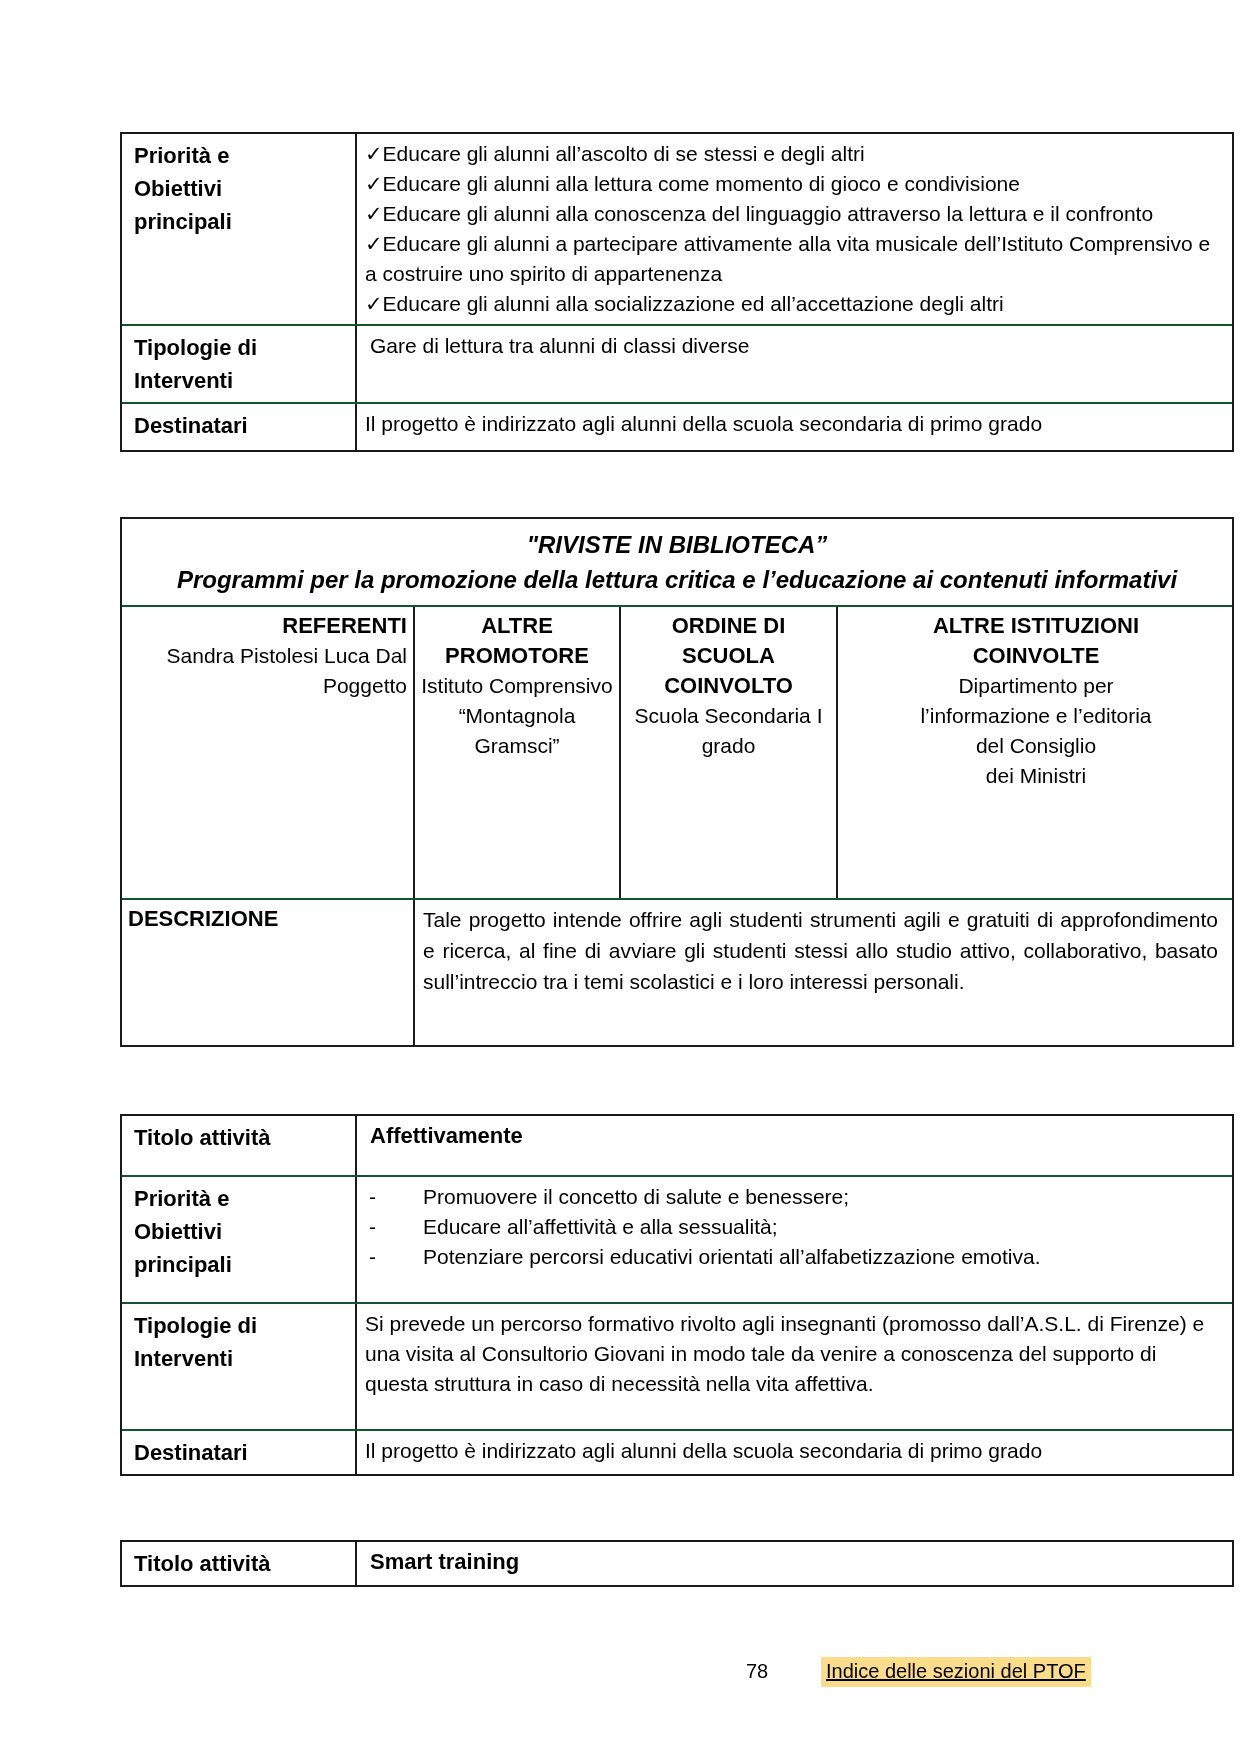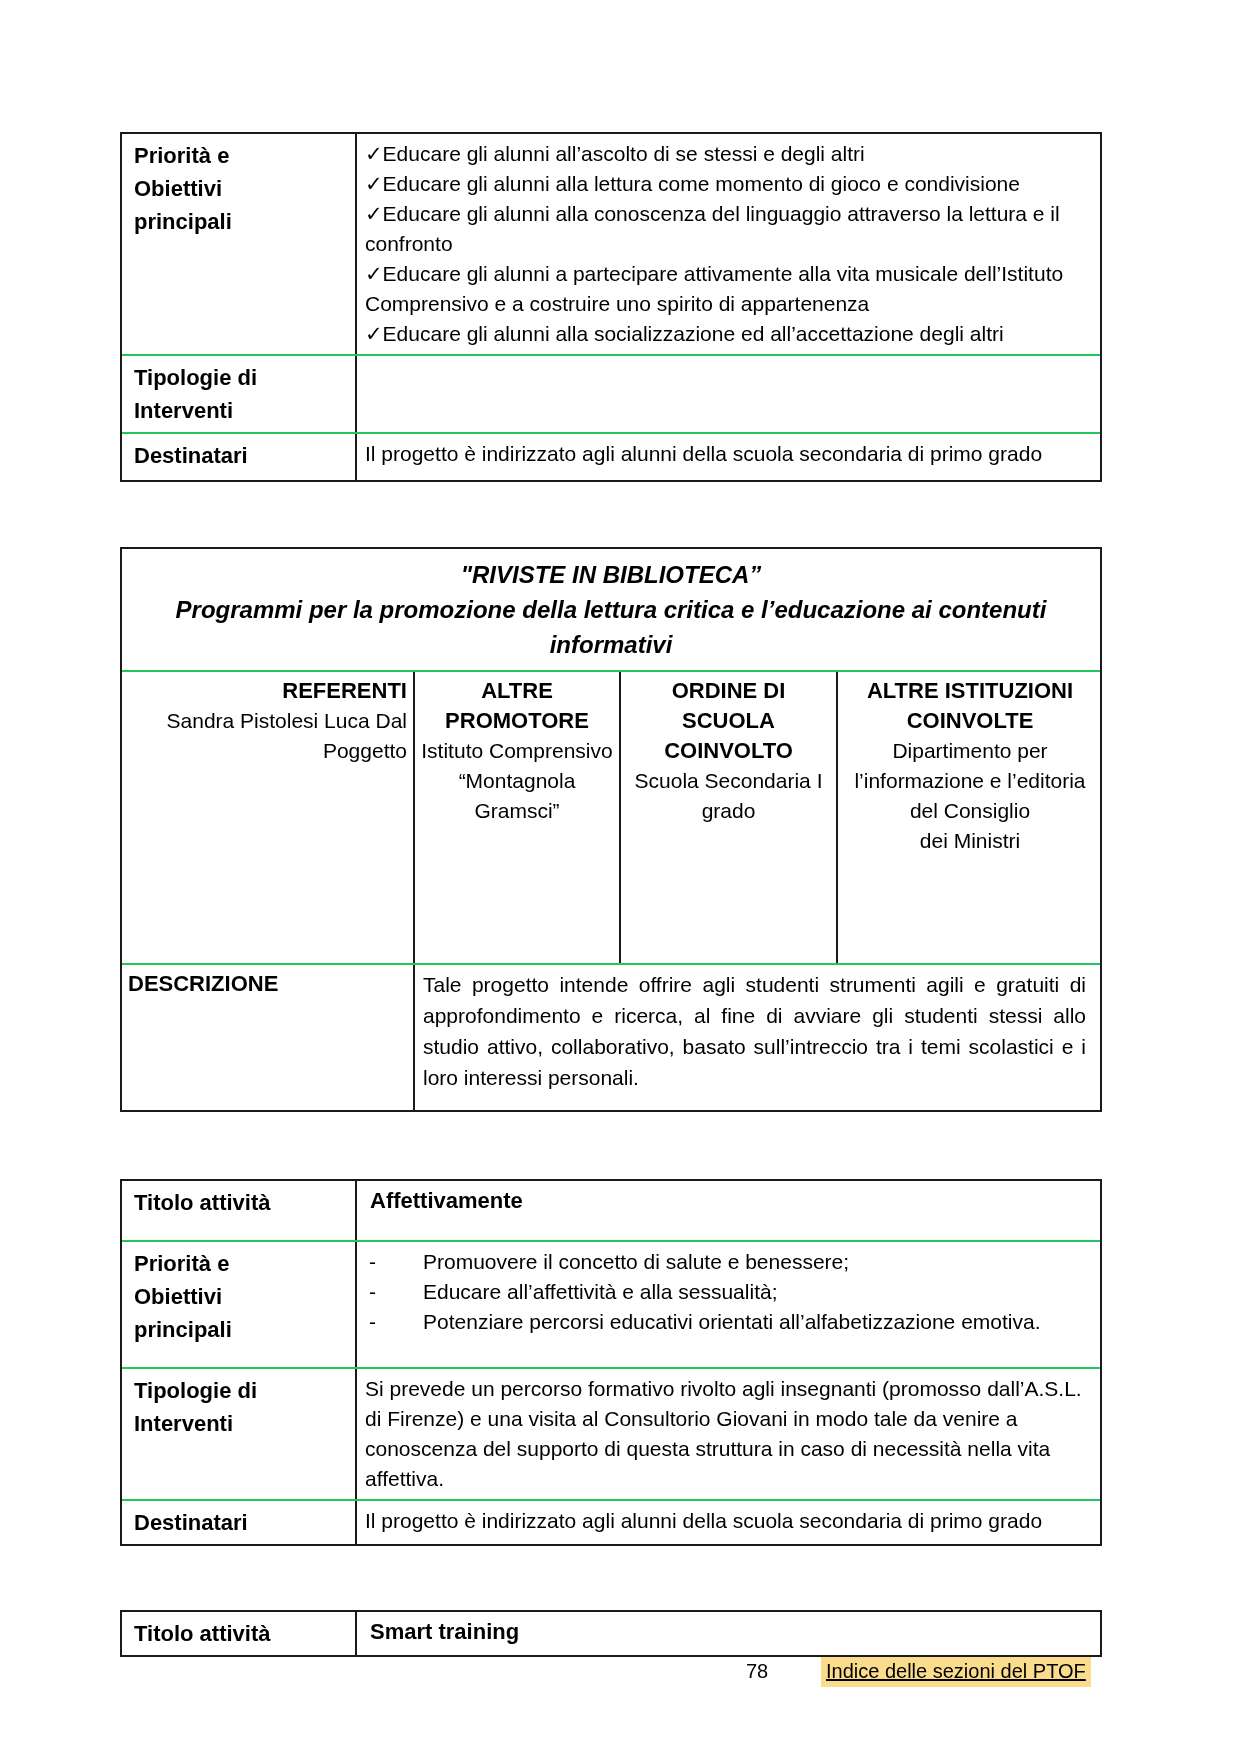--- a/index.html
+++ b/index.html
@@ -1,25 +1,25 @@
 <!DOCTYPE html>
 <html><head>
 <meta charset="utf-8">
 <style>
   html,body{margin:0;padding:0;background:#ffffff;}
   body{
     width:1243px;height:1757px;
     font-family:"Liberation Sans", sans-serif;
     color:#000;position:relative;overflow:hidden;
   }
-  .content{position:absolute;left:120px;top:132px;width:982px;}
+  .content{position:absolute;left:120px;top:132px;width:1114px;}
 
   
   .tbl{border:2px solid #1a1a1a;box-sizing:border-box;width:100%;background:#fff;}
-  .trow{display:flex;border-top:2px solid #22c55e;box-sizing:border-box;}
+  .trow{display:flex;border-top:2px solid #14532d;box-sizing:border-box;}
   .trow:first-child{border-top:none;}
   .lbl{
     width:235px;flex:0 0 235px;border-right:2px solid #1a1a1a;box-sizing:border-box;
     padding:5px 8px 5px 12px;font-weight:bold;font-size:22px;line-height:33px;
     white-space:pre-line;
   }
   .cnt{flex:1;padding:5px 12px 5px 8px;font-size:21px;line-height:30px;box-sizing:border-box;}
   .cnt.bold{font-weight:bold;font-size:22px;}
 
   .check-item{display:block;}
@@ -92,20 +92,21 @@
         <div class="check-item"><span class="check">✓</span><span>Educare gli alunni all’ascolto di se stessi e degli altri</span></div>
         <div class="check-item"><span class="check">✓</span><span>Educare gli alunni alla lettura come momento di gioco e condivisione</span></div>
         <div class="check-item"><span class="check">✓</span><span>Educare gli alunni alla conoscenza del linguaggio attraverso la lettura e il confronto</span></div>
         <div class="check-item"><span class="check">✓</span><span>Educare gli alunni a partecipare attivamente alla vita musicale dell’Istituto Comprensivo e a costruire uno spirito di appartenenza</span></div>
         <div class="check-item"><span class="check">✓</span><span>Educare gli alunni alla socializzazione ed all’accettazione degli altri</span></div>
       </div>
     </div>
     <div class="trow r-tipologie1">
       <div class="lbl">Tipologie di
 Interventi</div>
+      <div class="cnt" style="padding-left:13px;">Gare di lettura tra alunni di classi diverse</div>
     </div>
     <div class="trow r-dest1">
       <div class="lbl">Destinatari</div>
       <div class="cnt">Il progetto è indirizzato agli alunni della scuola secondaria di primo grado</div>
     </div>
   </div>
 
   <div class="gap-a"></div>
 
   <div class="tbl">

